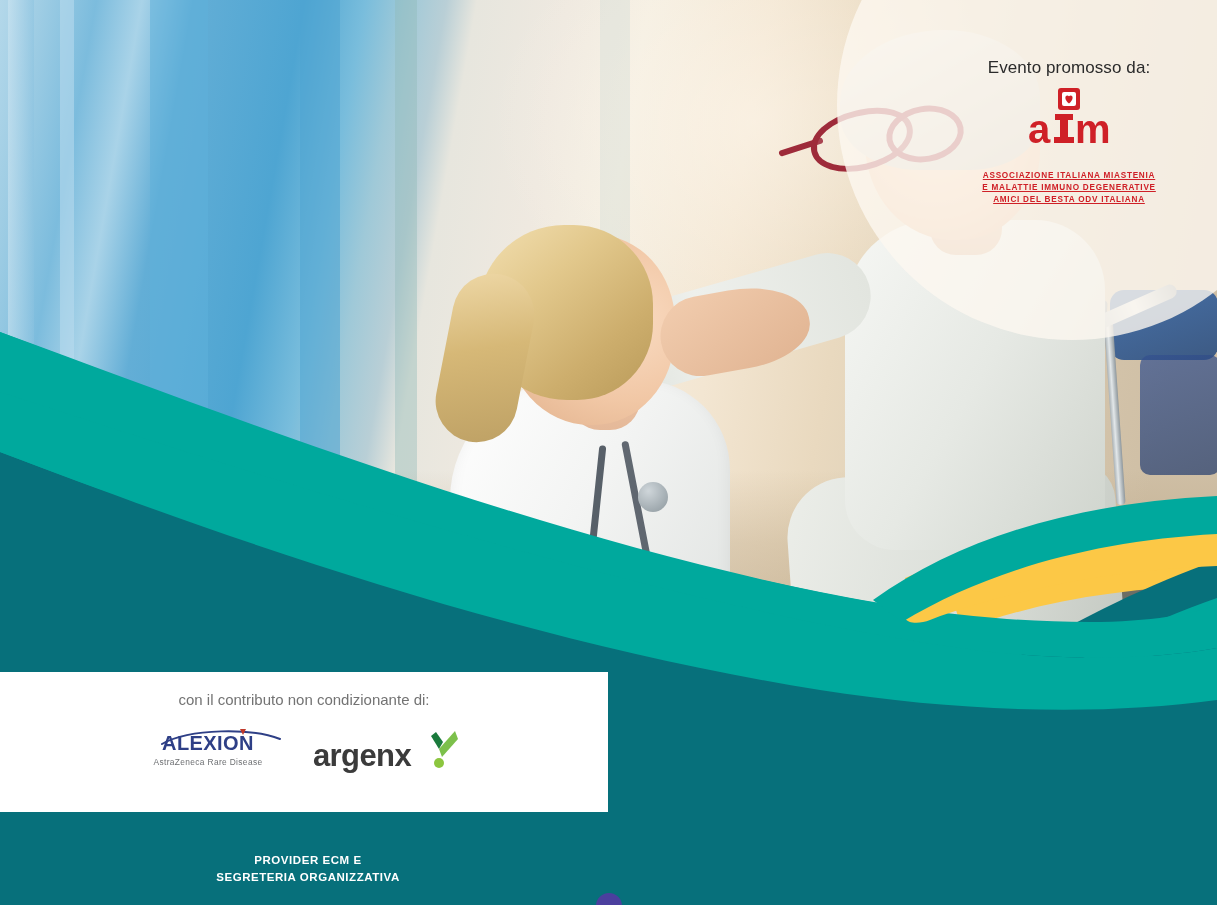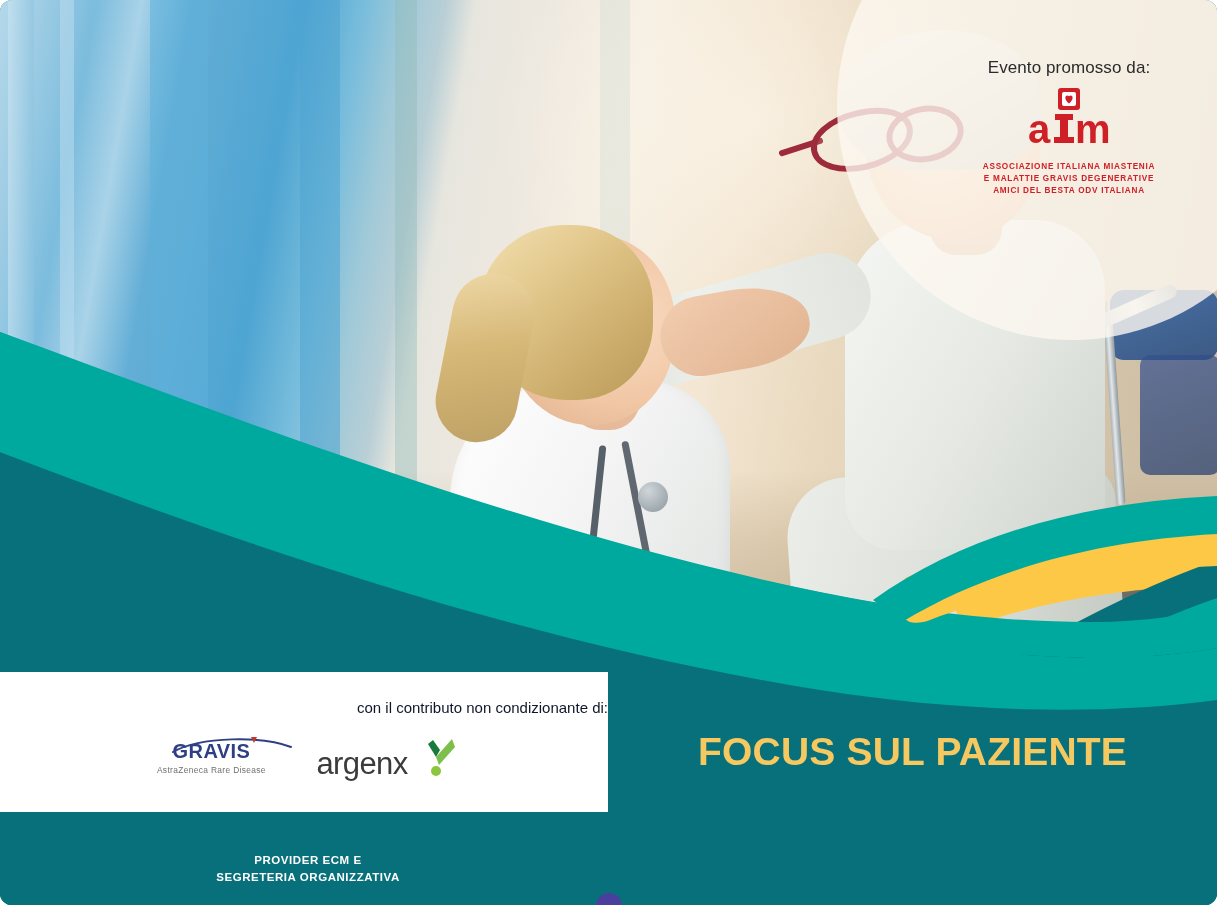--- a/index.html
+++ b/index.html
@@ -1,17 +1,17 @@
 <!DOCTYPE html>
 <html><head>
 <meta charset="utf-8">
 <style>
   html,body{margin:0;padding:0;background:#ffffff;}
   body{width:1217px;height:905px;font-family:"Liberation Sans",sans-serif;}
-  .poster{position:relative;width:1217px;height:905px;overflow:hidden;background:#0b6f7b;border-radius:12px;}
+  .poster{position:relative;width:1217px;height:905px;overflow:hidden;background:#0b6f7b;}
 
   
   .photo{position:absolute;left:0;top:0;width:1217px;height:680px;overflow:hidden;}
   .photo-bg{position:absolute;inset:0;
     background:
       radial-gradient(ellipse 380px 300px at 62% 18%, rgba(255,248,238,.55), rgba(255,248,238,0) 70%),
       linear-gradient(100deg,
         #b4d8ea 0px, #9fcde4 40px, #7cbcdd 95px, #a9d3e8 140px,
         #63aed6 190px, #4ea5d2 300px, #79bddc 360px,
         #9fc9d8 400px, #b9cfd6 440px,
@@ -98,38 +98,38 @@
   .cream-circle{position:absolute;right:-90px;top:-130px;width:470px;height:470px;border-radius:50%;
     background:rgba(253,248,240,.80);}
 
   
   .waves{position:absolute;left:0;top:0;width:1217px;height:905px;pointer-events:none;}
 
   
   .promoter{position:absolute;right:28px;top:58px;width:240px;text-align:center;}
   .promoter-label{font-size:17px;color:#2b2b2b;letter-spacing:.1px;margin:0 0 10px 0;}
   .aim-logo{display:block;margin:0 auto;}
-  .aim-lines{margin-top:15px;font-size:8.2px;font-weight:700;color:#cf2027;letter-spacing:.75px;line-height:1.45;}
+  .aim-lines{margin-top:24px;font-size:8.2px;font-weight:700;color:#cf2027;letter-spacing:.75px;line-height:1.45;text-decoration:underline;}
 
   
   .sponsor-panel{position:absolute;left:0;top:672px;width:608px;height:140px;background:#ffffff;}
-  .sponsor-title{text-align:right;font-size:15px;color:#0f172a;margin-top:27px;}
+  .sponsor-title{text-align:center;font-size:15px;color:#737373;margin-top:19px;}
   .sponsor-logos{display:flex;align-items:center;justify-content:center;gap:46px;margin-top:22px;}
 
   
   .alexion{width:118px;text-align:center;}
   .alexion .word{font-family:"Liberation Sans",sans-serif;font-weight:700;font-size:20px;color:#2e3f86;
     letter-spacing:.4px;line-height:1;position:relative;display:inline-block;}
   .alexion .swoosh{position:absolute;left:-2px;top:-3px;width:122px;height:16px;}
   .alexion .tick{position:absolute;left:78px;top:-4px;width:0;height:0;
     border-left:3px solid transparent;border-right:3px solid transparent;border-top:6px solid #c0392b;}
   .alexion .sub{font-size:8.4px;color:#6d6f72;letter-spacing:.35px;margin-top:3px;}
 
   
-  .argenx{display:flex;align-items:flex-end;gap:18px;}
+  .argenx{display:flex;align-items:flex-end;gap:18px;font-weight:bold;}
   .argenx .word{font-size:31px;color:#3b3b3b;letter-spacing:-.6px;line-height:.95;}
   .argenx .mark{position:relative;width:30px;height:40px;}
 
   
   .ucb{display:flex;align-items:center;}
   .ucb-box{width:46px;height:46px;background:#1f5fa9;display:flex;align-items:center;justify-content:center;position:relative;}
   .ucb-oval{width:34px;height:42px;background:#ffffff;border-radius:50%;position:relative;}
   .ucb-split{position:absolute;left:50%;top:0;width:1.5px;height:100%;background:#1f5fa9;transform:translateX(-50%);}
   .ucb-letters{position:absolute;left:50%;top:50%;transform:translate(-50%,-50%);font-weight:700;font-size:15px;
     color:#1f5fa9;letter-spacing:-.6px;}
@@ -240,37 +240,37 @@
         <text x="49" y="55" font-size="40" letter-spacing="-1">m</text>
       </g>
 
       <rect x="29" y="26" width="18" height="6" fill="#CF2027"></rect>
       <rect x="34" y="26" width="8" height="29" fill="#CF2027"></rect>
       <rect x="28" y="49" width="20" height="6" fill="#CF2027"></rect>
     </svg>
 
     <div class="aim-lines">
       <div>ASSOCIAZIONE ITALIANA MIASTENIA</div>
-      <div>E MALATTIE GRAVIS DEGENERATIVE</div>
+      <div>E MALATTIE IMMUNO DEGENERATIVE</div>
       <div>AMICI DEL BESTA ODV ITALIANA</div>
     </div>
   </div>
 
   <div class="sponsor-panel">
     <div class="sponsor-title">con il contributo non condizionante di:</div>
 
     <div class="sponsor-logos">
 
       <div class="alexion">
         <div class="word">
           <svg class="swoosh" viewBox="0 0 122 16">
             <path d="M2,14 C30,-2 92,-2 120,9" stroke="#2E3F86" stroke-width="2" fill="none" stroke-linecap="round"></path>
           </svg>
           <span class="tick"></span>
-          <span>GRAVIS</span>
+          <span>ALEXION</span>
         </div>
         <div class="sub">AstraZeneca Rare Disease</div>
       </div>
 
       <div class="argenx">
         <span class="word">argenx</span>
         <span class="mark">
           <svg width="30" height="40" viewBox="0 0 30 40">
             <path d="M2,6 L10,19 L14,12 L7,2 Z" fill="#1A7A3C"></path>
             <path d="M10,19 L26,1 L29,9 L13,27 Z" fill="#7CC04B"></path>
@@ -283,16 +283,15 @@
     </div>
   </div>
 
   <div class="provider">
     <div>PROVIDER ECM E</div>
     <div>SEGRETERIA ORGANIZZATIVA</div>
   </div>
   <div class="provider-dot"></div>
 
   <div class="title">
-    <span class="l">FOCUS SUL PAZIENTE</span>
   </div>
 
 </div>
 
 </body></html>

